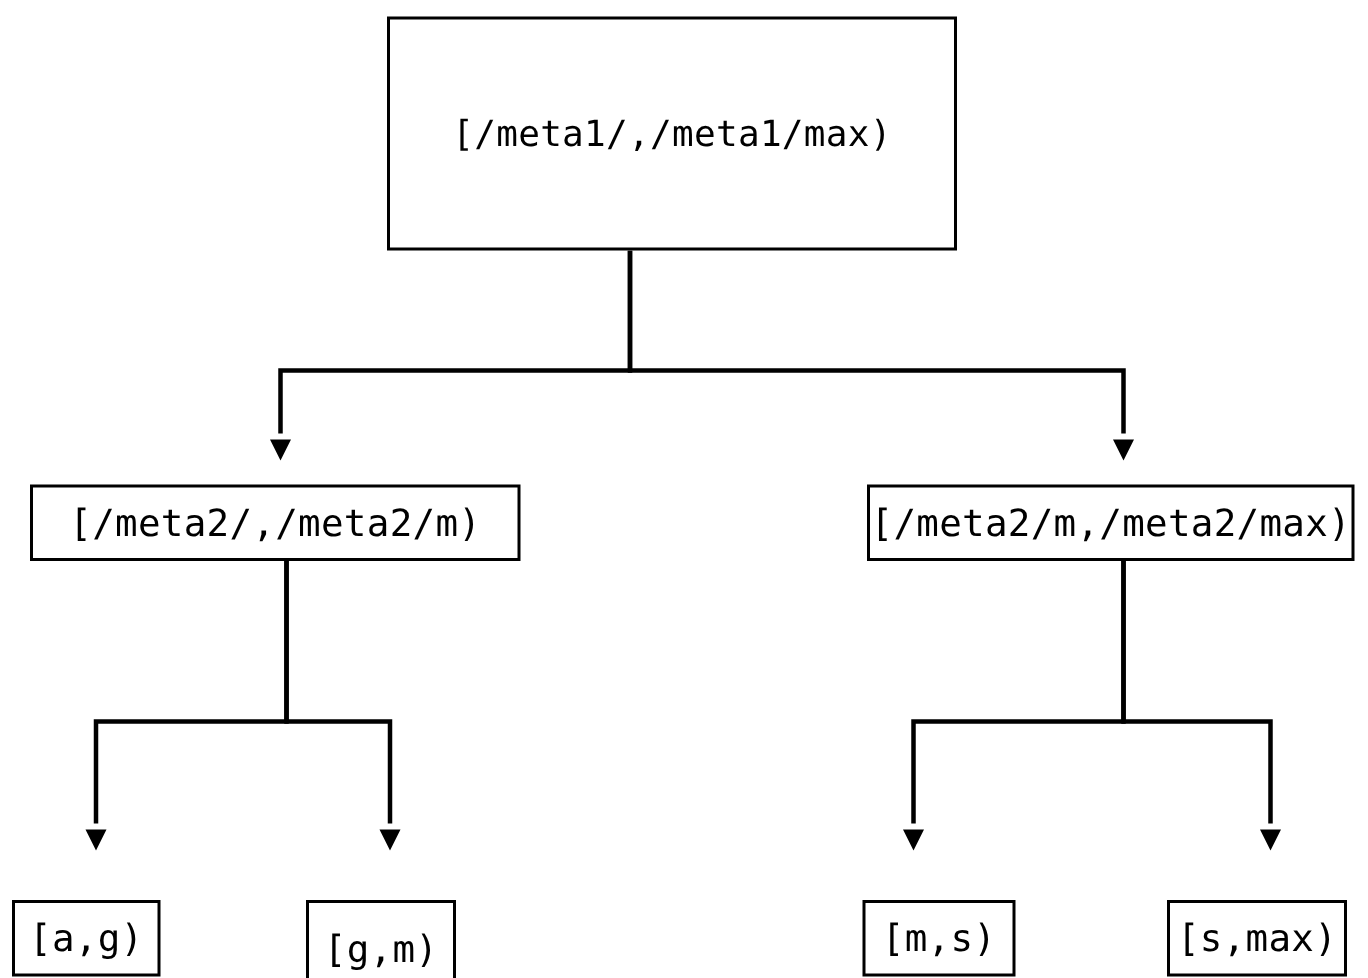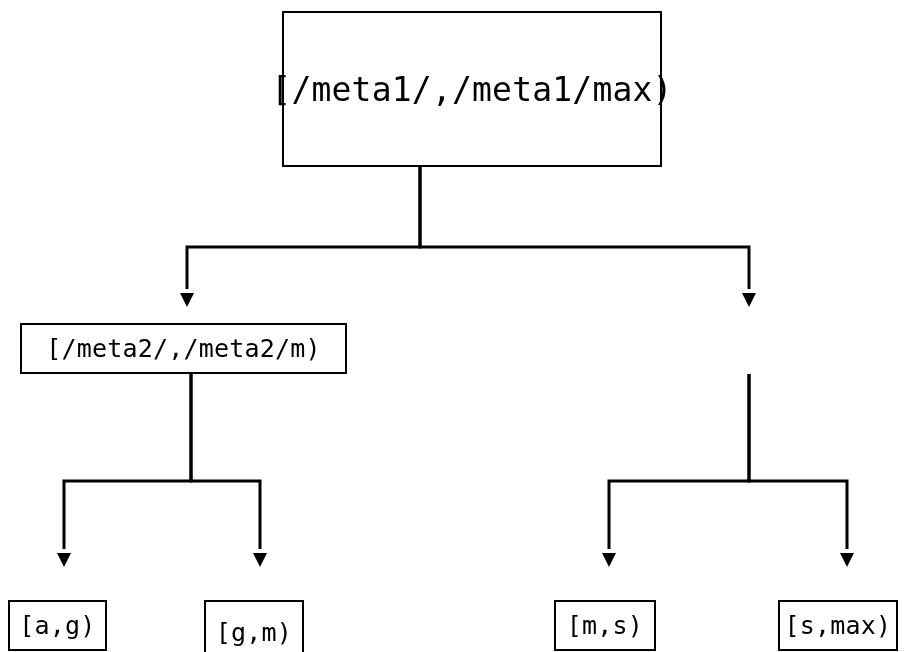--- a/index.html
+++ b/index.html
@@ -32,21 +32,21 @@
     align-items: center;
     justify-content: center;
     color: #000000;
     white-space: pre;
     z-index: 2;
   }
   .node-label {
     display: block;
     line-height: 1;
   }
-  .node-root { font-size: 33px; letter-spacing: 0.2px; margin-left: 24px; }
+  .node-root { font-size: 24px; letter-spacing: 0.2px; }
   .node-mid  { font-size: 25px; letter-spacing: 0.2px; }
   .node-leaf { font-size: 25px; letter-spacing: 0.2px; margin-top: 16px; }
 </style>
 </head>
 <body>
 
 <div id="canvas">
 
   <svg id="edges" viewBox="0 0 912 652" xmlns="http://www.w3.org/2000/svg">
 
@@ -79,30 +79,33 @@
   </svg>
 
   <div class="node node-root" style="left:258px; top:11px; width:380px; height:156px;">
     <span class="node-label">[/meta1/,/meta1/max)</span>
   </div>
 
   <div class="node node-mid" style="left:20px; top:323px; width:327px; height:51px;text-align:right;">
     <span class="node-label">[/meta2/,/meta2/m)</span>
   </div>
 
+  <div class="node node-mid" style="left:578px; top:323px; width:325px; height:51px;">
+    <span class="node-label">[/meta2/m,/meta2/max)</span>
+  </div>
 
   <div class="node node-leaf" style="left:8px; top:584px; width:99px; height:51px;">
     <span class="node-label">[a,g)</span>
   </div>
 
   <div class="node node-leaf" style="left:204px; top:584px; width:100px; height:64px;">
     <span class="node-label">[g,m)</span>
   </div>
 
-  <div class="node node-leaf" style="left:554px; top:584px; width:102px; height:51px;">
+  <div class="node node-leaf" style="left:575px; top:584px; width:102px; height:51px;">
     <span class="node-label">[m,s)</span>
   </div>
 
   <div class="node node-leaf" style="left:778px; top:584px; width:120px; height:51px;justify-content:center;">
     <span class="node-label">[s,max)</span>
   </div>
 
 </div>
 
 </body></html>

